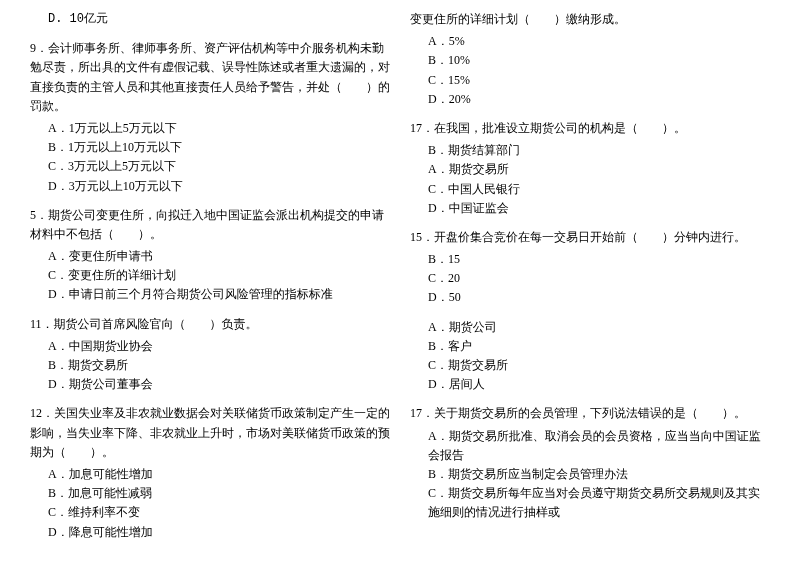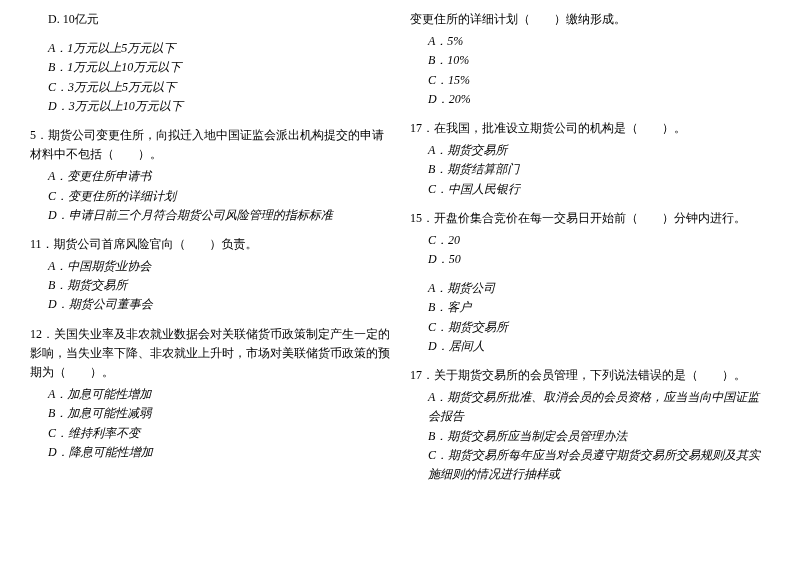--- a/index.html
+++ b/index.html
@@ -35,40 +35,41 @@
       margin-bottom: 10px;
     }
     .question-text {
       line-height: 1.6;
       text-indent: 0;
       margin-bottom: 3px;
     }
     .option {
       line-height: 1.6;
       padding-left: 18px;
-      font-style: italic;
     }
     .top-option {
       padding-left: 18px;
       line-height: 1.6;
       margin-bottom: 10px;
+      font-family: Liberation Mono, monospace;
     }
   </style>
 </head>
 <body>
 
 <div class="page-container">
   <div class="columns">
 
     <div class="col-left">
       <div class="question-block">
         <div class="top-option">D. 10亿元</div>
       </div>
 
       <div class="question-block">
+        <div class="question-text">9．会计师事务所、律师事务所、资产评估机构等中介服务机构未勤勉尽责，所出具的文件有虚假记载、误导性陈述或者重大遗漏的，对直接负责的主管人员和其他直接责任人员给予警告，并处（　　）的罚款。</div>
         <div class="option">A．1万元以上5万元以下</div>
         <div class="option">B．1万元以上10万元以下</div>
         <div class="option">C．3万元以上5万元以下</div>
         <div class="option">D．3万元以上10万元以下</div>
       </div>
 
       <div class="question-block">
         <div class="question-text">5．期货公司变更住所，向拟迁入地中国证监会派出机构提交的申请材料中不包括（　　）。</div>
         <div class="option">A．变更住所申请书</div>
         <div class="option">C．变更住所的详细计划</div>
@@ -96,27 +97,29 @@
       <div class="question-block">
         <div class="question-text">变更住所的详细计划（　　）缴纳形成。</div>
         <div class="option">A．5%</div>
         <div class="option">B．10%</div>
         <div class="option">C．15%</div>
         <div class="option">D．20%</div>
       </div>
 
       <div class="question-block">
         <div class="question-text">17．在我国，批准设立期货公司的机构是（　　）。</div>
+        <div class="option">B．期货结算部门</div>
         <div class="option">A．期货交易所</div>
-        <div class="option">B．期货结算部门</div>
         <div class="option">C．中国人民银行</div>
+        <div class="option">D．中国证监会</div>
       </div>
 
       <div class="question-block">
         <div class="question-text">15．开盘价集合竞价在每一交易日开始前（　　）分钟内进行。</div>
+        <div class="option">B．15</div>
         <div class="option">C．20</div>
         <div class="option">D．50</div>
       </div>
 
       <div class="question-block">
         <div class="option">A．期货公司</div>
         <div class="option">B．客户</div>
         <div class="option">C．期货交易所</div>
         <div class="option">D．居间人</div>
       </div>

